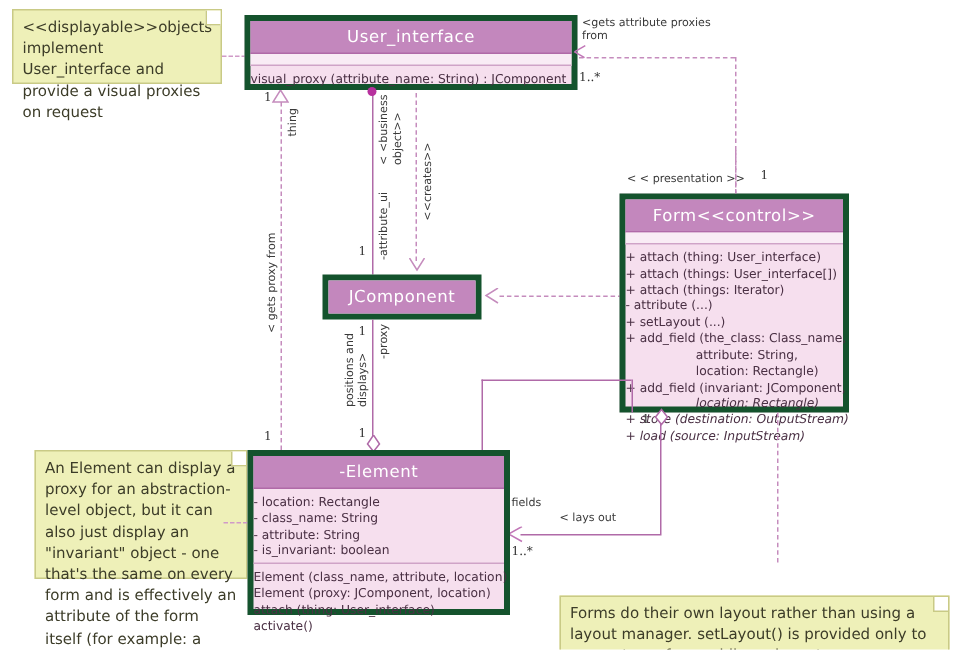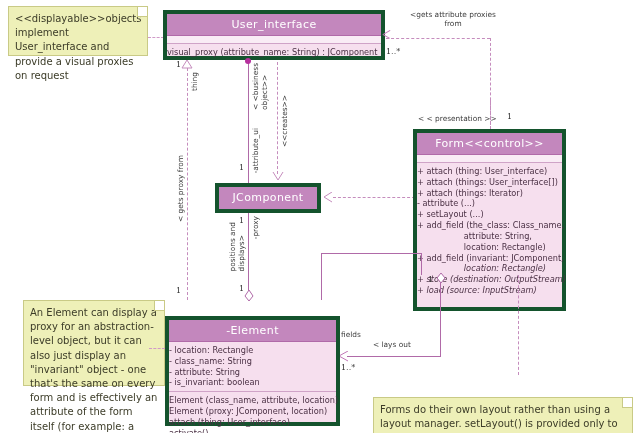--- a/index.html
+++ b/index.html
@@ -38,21 +38,21 @@
   
   .ln { position:absolute; background:#b06aa8; }
   .vl { width:1px; }
   .hl { height:1px; }
   .dash-v { position:absolute; width:0; border-left:1px dashed #c58cbd; }
   .dash-h { position:absolute; height:0; border-top:1px dashed #c58cbd; }
   .dash-note { position:absolute; height:0; border-top:1px dashed #d09ac8; }
 
   
   .lbl { position:absolute; font-size:7.4px; color:#3a3a3a; white-space:pre; }
-  .lbl.center { text-align:center; }
+  .lbl.center { text-align:left; }
   .mult { position:absolute; font-size:8px; color:#2f2f2f; font-family:"DejaVu Serif", serif; }
   .vert { position:absolute; font-size:7.4px; color:#3a3a3a; white-space:pre;
           writing-mode:vertical-rl; transform:rotate(180deg); transform-origin:center; }
 
   
   .tri-open {            
     position:absolute; width:0; height:0;
     border-left:5px solid transparent; border-right:5px solid transparent;
     border-bottom:8px solid #ffffff;
   }
@@ -137,21 +137,21 @@
   </svg>
   <div class="vert" style="left:228px; top:222px;">positions and
 displays&gt;</div>
   <div class="vert" style="left:251px; top:216px;">-proxy</div>
   <div class="mult" style="left:239px; top:216px;">1</div>
   <div class="mult" style="left:239px; top:284px;">1</div>
 
   <div class="lbl" style="left:418px; top:114px;">&lt; &lt; presentation &gt;&gt;</div>
   <div class="mult" style="left:507px; top:112px;">1</div>
 
-  <div class="uml-class" style="left:413px; top:129px; width:153px; height:182px;">
+  <div class="uml-class" style="left:413px; top:129px; width:153px; height:146px;">
     <div class="uml-header">Form&lt;&lt;control&gt;&gt;</div>
     <div class="uml-gap"></div>
     <div class="uml-compartment">
       <div>+ attach (thing: User_interface)</div>
       <div>+ attach (things: User_interface[])</div>
       <div>+ attach (things: Iterator)</div>
       <div>- attribute (...)</div>
       <div>+ setLayout (...)</div>
       <div>+ add_field (the_class: Class_name,</div>
       <div>                  attribute: String,</div>
@@ -181,21 +181,21 @@
   <div class="ln vl" style="left:321px; top:253px; height:47px;"></div>
   <div class="ln hl" style="left:321px; top:253px; width:100px;"></div>
   <div class="ln vl" style="left:421px; top:253px; height:22px;"></div>
 
   <div class="note" style="left:23px; top:300px; width:142px; height:86px;">
     <span class="fold"></span>
     <div>An Element can display a proxy for an abstraction-level object, but it can also just display an "invariant" object - one that's the same on every form and is effectively an attribute of the form itself (for example: a label). The class-name field of an invariant element is null and the proxy field references the associated Component.</div>
   </div>
   <div class="dash-note" style="left:149px; top:348px; width:16px;"></div>
 
-  <div class="uml-class" style="left:165px; top:316px; width:175px; height:110px;">
+  <div class="uml-class" style="left:165px; top:300px; width:175px; height:110px;">
     <div class="uml-header">-Element</div>
     <div class="uml-compartment">
       <div>- location: Rectangle</div>
       <div>- class_name: String</div>
       <div>- attribute: String</div>
       <div>- is_invariant: boolean</div>
     </div>
     <div class="uml-compartment divider">
       <div>Element (class_name, attribute, location)</div>
       <div>Element (proxy: JComponent, location)</div>

